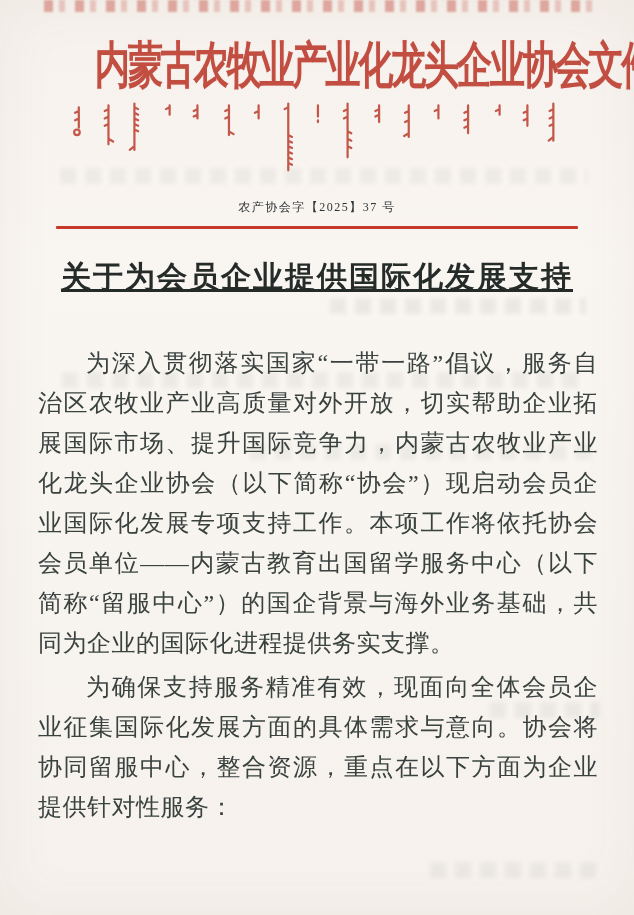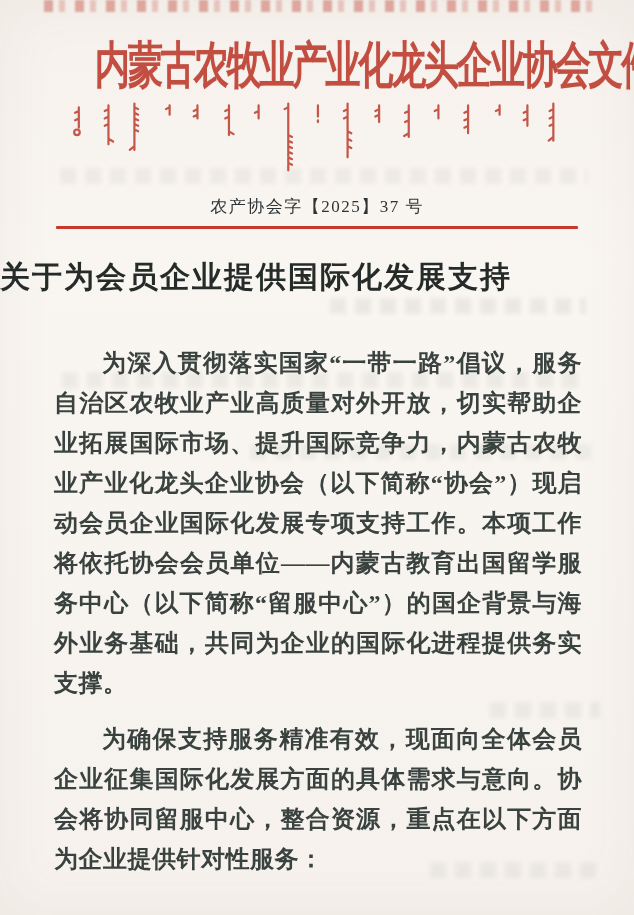--- a/index.html
+++ b/index.html
@@ -50,49 +50,51 @@
     text-shadow:0 0 1px rgba(194,78,66,.45);
   }
   .mongolian-wrap{
     text-align:center;
     margin-top:2px;
     height:76px;
   }
   .docnum{
     margin-top:18px;
     text-align:center;
-    font-size:17px;
+    font-size:12px;
     letter-spacing:1.5px;
     line-height:30px;
     color:#2e3436;
   }
   .redline{
     margin:4px 56px 0 56px;
     height:3px;
     background:#c63a2b;
     border-radius:1px;
   }
   .title{
     margin-top:18px;
+    text-align:center;
     font-weight:bold;
     color:#242b29;
     font-size:30px;
     line-height:60px;
     letter-spacing:2px;
+    text-decoration:underline;
   }
   .doc-body{
     margin:36px 36px 0 38px;
     color:#39423f;
     font-size:24px;
     line-height:40px;
     text-align:justify;
     letter-spacing:0.5px;
   }
   .salutation{margin:0;}
-  .para{margin:16px;text-indent:2em;font-weight:bold;}
+  .para{margin:0;text-indent:2em;}
   .para+.para{margin-top:4px;}
 </style>
 </head>
 <body>
 
 <div class="page">
 
   <div class="bleed-top"></div>
   <div class="ghost g6"></div>
 

